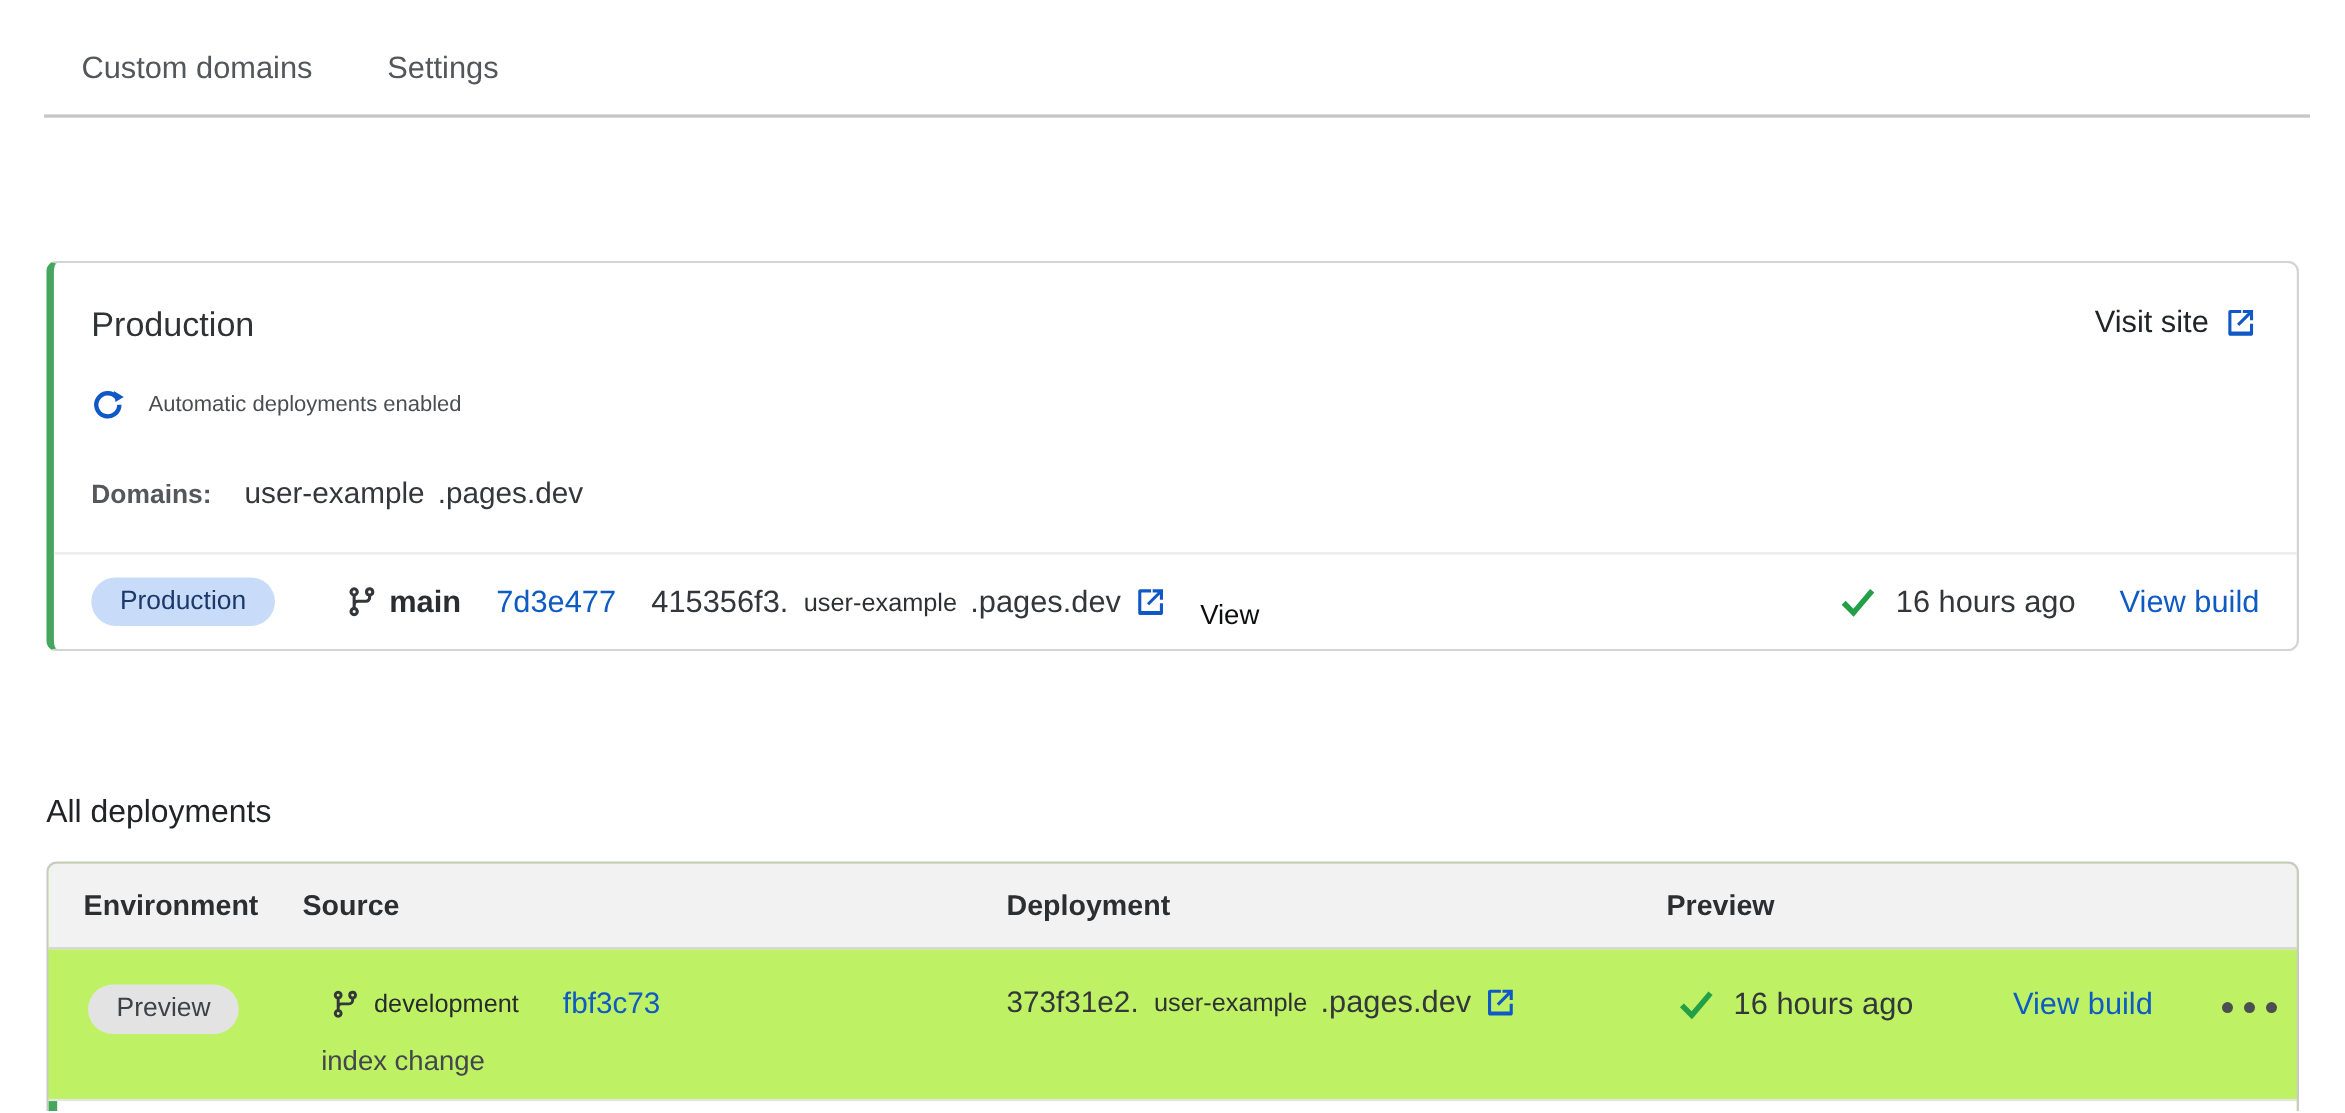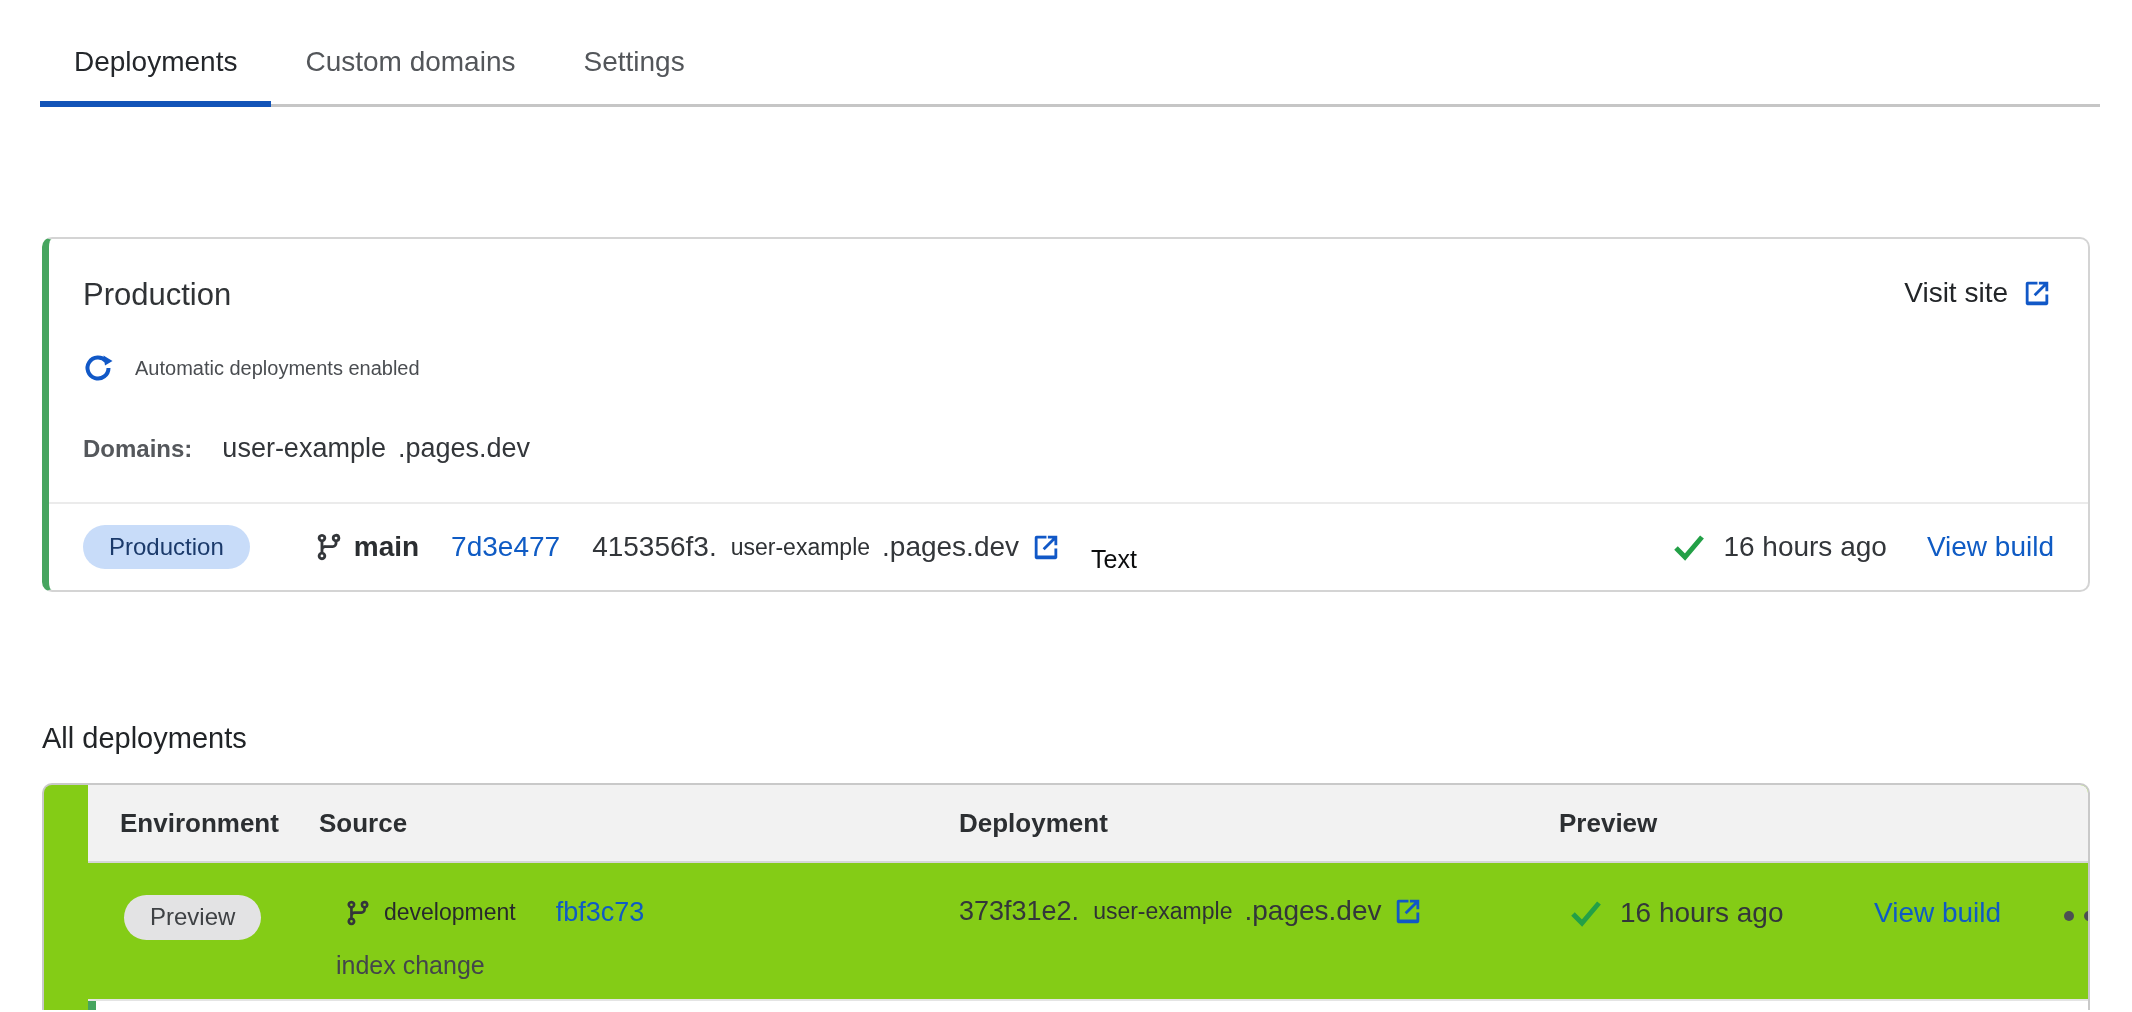--- a/index.html
+++ b/index.html
@@ -73,21 +73,21 @@
   .check-icon { display:flex; }
   .time-text  { margin-left:16px; font-size:28px; color:#33363a; }
   .view-build { margin-left:40px; font-size:28px; color:#0f5bc4; cursor:pointer; white-space:nowrap; }
 
   
   .section-heading { margin:130px 0 0 42px; font-size:29px; color:#212427; }
 
   .table {
     position:relative; margin:28px 42px 0; height:227px;
     border:2px solid #c9c9c9; border-bottom:none;
-    border-radius:10px 10px 0 0; overflow:hidden; background:#84cc16;padding-left:44px;
+    border-radius:10px 10px 0 0; overflow:hidden; background:#bef264;
   }
   .thead {
     position:relative; height:78px; background:#f2f2f2;
     border-bottom:2px solid #d6d6d6;
   }
   .th {
     position:absolute; top:50%; transform:translateY(-50%);
     font-size:26px; font-weight:bold; color:#2c2f32;
   }
   .th.c-env    { left:32px; }
@@ -112,21 +112,20 @@
   .dots { display:flex; gap:10px; }
   .dot  { width:10px; height:10px; border-radius:50%; background:#4c4f52; }
 
   .next-row-sliver { position:relative; height:9px; background:#fff; }
   .green-bar { position:absolute; left:0; top:0; bottom:0; width:8px; background:#46a55f; }
 </style>
 </head>
 <body>
 
 <div class="tabbar">
-  <div class="tab active">Deployments</div>
   <div class="tab">Custom domains</div>
   <div class="tab">Settings</div>
 </div>
 
 <div class="card">
   <div class="card-top">
     <div class="card-title">Production</div>
     <div class="visit-site">
       <span>Visit site</span>
       <span class="ext-icon" style="margin-left:0;">
@@ -165,21 +164,21 @@
     <span class="commit-link">7d3e477</span>
     <span class="dep-id">415356f3.</span>
     <span class="dep-domain">user-example</span>
     <span class="dep-suffix">.pages.dev</span>
     <span class="ext-icon">
       <svg width="30" height="30" viewBox="0 0 16 16">
         <path fill="#1158c7" d="M3.75 2h4.5v1.5H3.5v9h9V8.75H14v4.75c0 .55-.45 1-1 1H3c-.55 0-1-.45-1-1V3c0-.55.45-1 1-1h.75z"></path>
         <path fill="#1158c7" d="M9 2h5v5h-1.5V4.56L7.28 9.78 6.22 8.72l5.22-5.22H9V2z"></path>
       </svg>
     </span>
-    <span class="text-label">Text</span>
+    <span class="text-label">View</span>
 
     <span class="row-right">
       <span class="check-icon">
         <svg width="36" height="30" viewBox="0 0 36 30">
           <path d="M5 16 L14 25 L31 5" stroke="#23a047" stroke-width="5" fill="none"></path>
         </svg>
       </span>
       <span class="time-text">16 hours ago</span>
       <span class="view-build">View build</span>
     </span>

